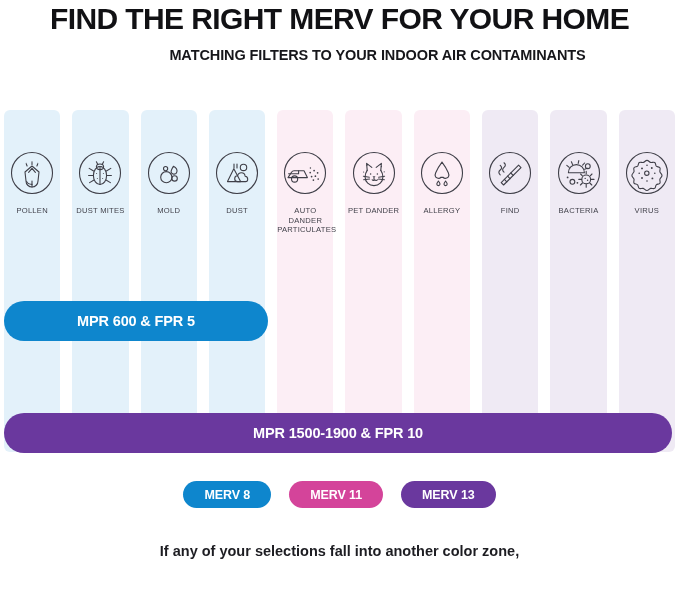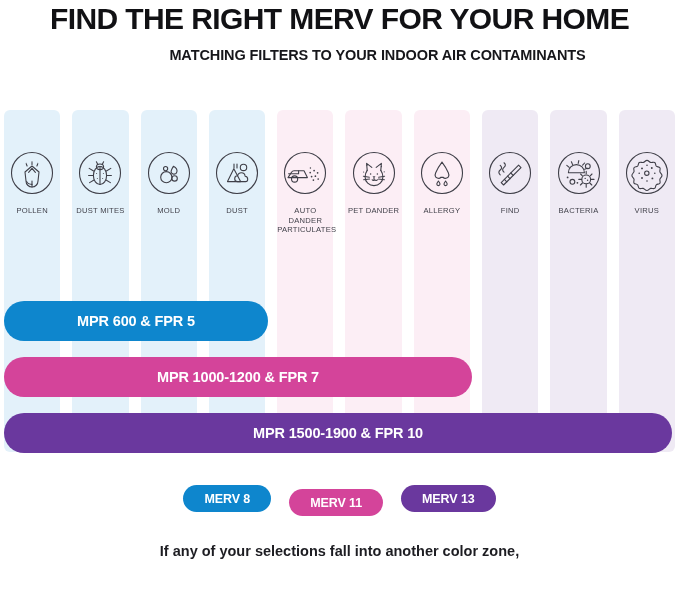--- a/index.html
+++ b/index.html
@@ -77,21 +77,21 @@
   }
   .pill {
     height: 27px; padding: 12px 21px;
     border-radius: 14px;
     display: flex; align-items: center; justify-content: flex-end;
     color: #ffffff;
     font-size: 12.5px; font-weight: 700; letter-spacing: -0.1px;
     white-space: nowrap;
   }
   .pill.p-blue   { background: #0e86cd; }
-  .pill.p-pink   { background: #d4449a; margin-top: 8px; }
+  .pill.p-pink   { background: #d4449a; }
   .pill.p-purple { background: #6a389e; }
 
   
   #footer {
     position: absolute; left: 0; top: 541px; width: 679px;
     text-align: center;
     font-size: 14.5px; font-weight: 700; line-height: 21px;
     color: #1d1d22;
   }
 </style>
@@ -273,23 +273,20 @@
         </svg>
       </div>
       <div class="col-label">VIRUS</div>
     </div>
 
   </div>
 
   <div class="bar" id="bar-merv8">
     <span>MPR 600 &amp; FPR 5</span>
   </div>
-  <div class="bar" id="bar-merv11">
-    <span>MPR 1000-1200 &amp; FPR 7</span>
-  </div>
   <div class="bar" id="bar-merv13">
     <span>MPR 1500-1900 &amp; FPR 10</span>
   </div>
 
   <div id="legend">
     <div class="pill p-blue">
       <span>MERV 8</span>
     </div>
     <div class="pill p-pink">
       <span>MERV 11</span>

